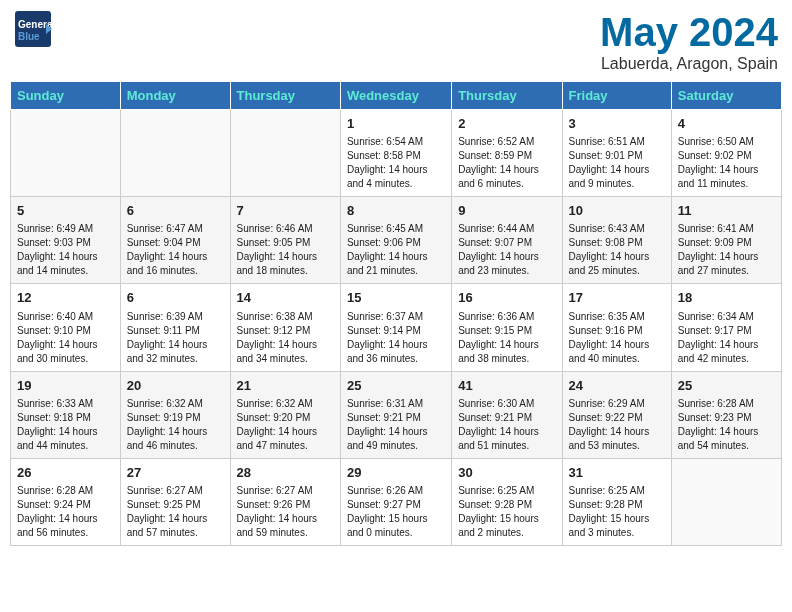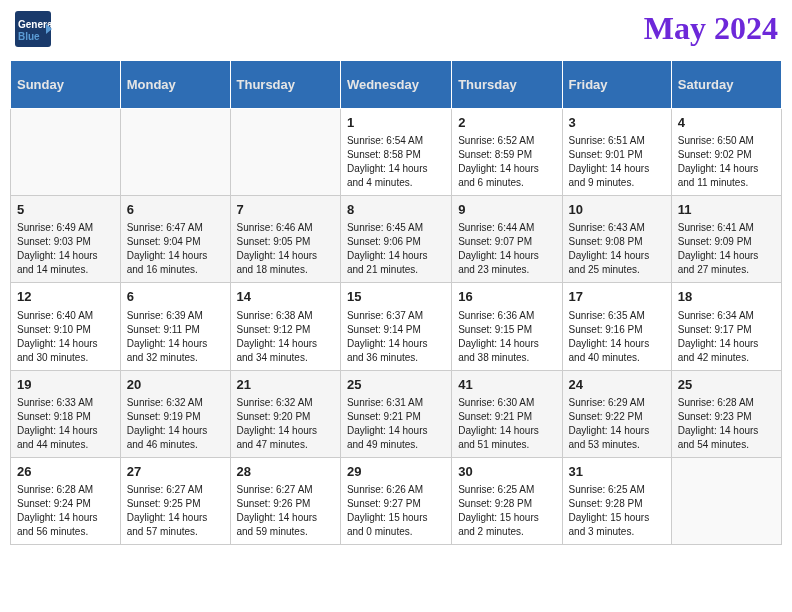--- a/index.html
+++ b/index.html
@@ -18,39 +18,38 @@
       padding: 0 4px;
     }
     .logo {
       display: flex;
       align-items: center;
     }
     .title-section {
       text-align: right;
     }
     .main-title {
-      font-size: 32px;
+      font-size: 40px;
       font-weight: bold;
-      color: #6d28d9;
-      font-family: Liberation Serif, serif;
+      color: #0369a1;
     }
     .subtitle {
       font-size: 16px;
       color: #333;
     }
     table {
       width: 100%;
       border-collapse: collapse;
       font-size: 11px;
     }
     thead tr th {
       background-color: #2e6db4;
-      color: #e5e5e5;
+      color: #5eead4;
       text-align: left;
-      padding: 16px 6px;
+      padding: 6px 6px;
       font-size: 13px;
       font-weight: bold;
       border: 1px solid #fff;
     }
     tbody tr td {
       border: 1px solid #ccc;
       vertical-align: top;
       padding: 5px 6px;
       height: 80px;
       width: 113px;
@@ -84,20 +83,21 @@
       <svg width="38" height="38" viewBox="0 0 38 38">
         <rect x="1" y="1" width="36" height="36" rx="3" fill="#1a3a6b"></rect>
         <text x="4" y="18" font-family="Arial" font-size="10" font-weight="bold" fill="white">General</text>
         <text x="4" y="30" font-family="Arial" font-size="10" font-weight="bold" fill="#5b9bd5">Blue</text>
         <polygon points="32,14 38,19 32,24" fill="#5b9bd5"></polygon>
       </svg>
     </div>
   </div>
   <div class="title-section">
     <div class="main-title">May 2024</div>
+    <div class="subtitle">Labuerda, Aragon, Spain</div>
   </div>
 </div>
 
 <table>
   <thead>
     <tr id="header-row">
         <th>Sunday</th>
         <th>Monday</th>
         <th>Thursday</th>
         <th>Wednesday</th>

